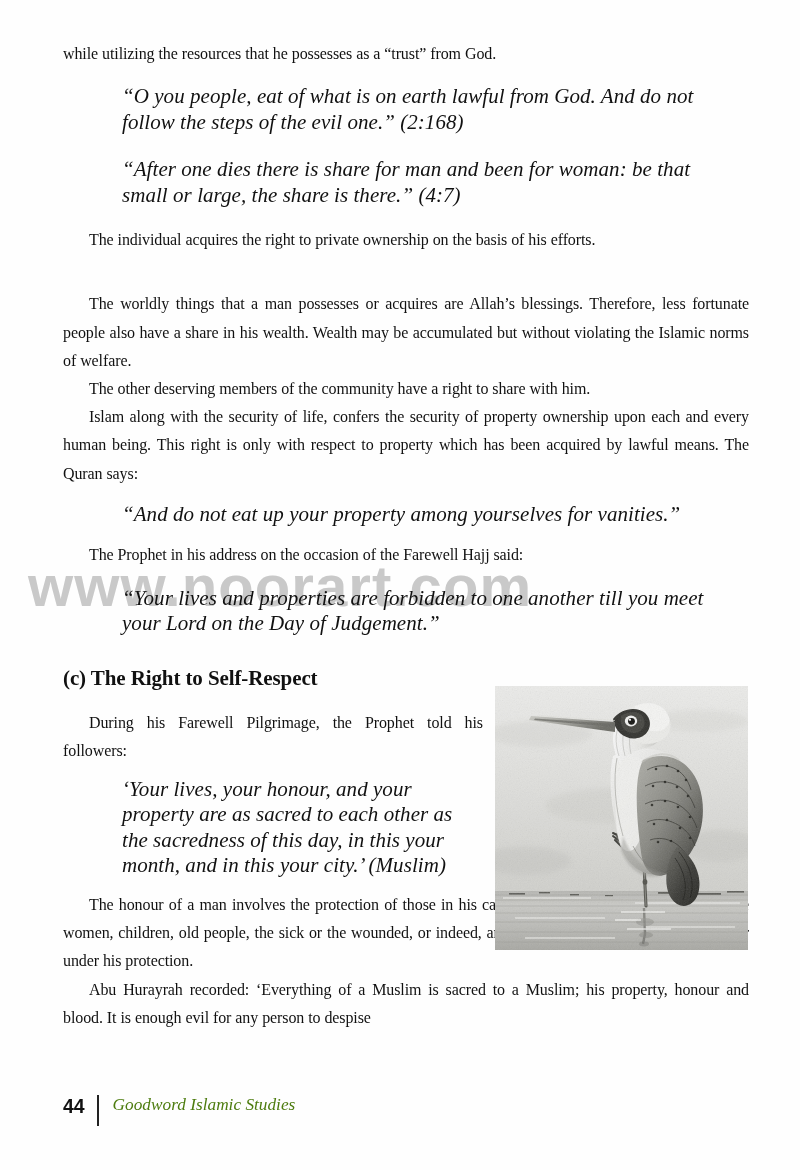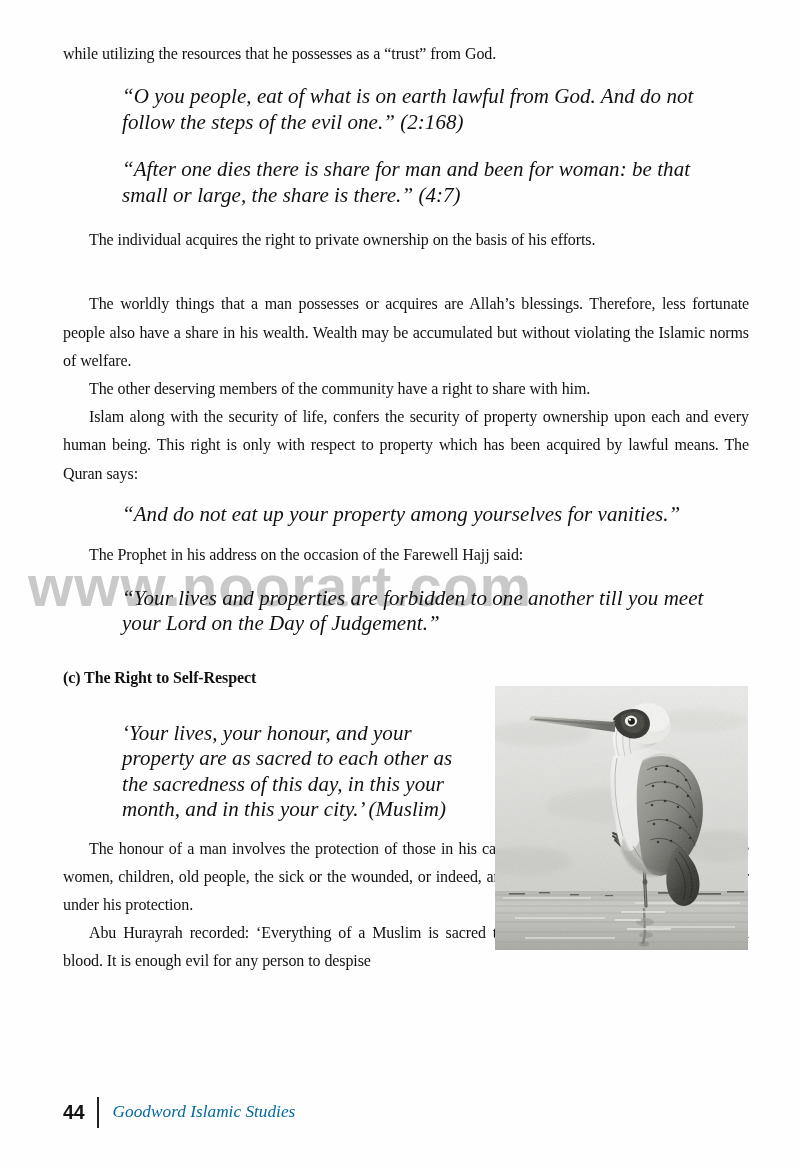--- a/index.html
+++ b/index.html
@@ -56,21 +56,21 @@
   }
   .sp-12 { height: 12px; }
   .sp-14 { height: 14px; }
   .sp-16 { height: 16px; }
   .sp-18 { height: 18px; }
   .sp-22 { height: 22px; }
   .sp-26 { height: 26px; }
 
   
   .heading {
-    font-size: 16px;
+    font-size: 21px;
     font-weight: bold;
     line-height: 30px;
     margin: 0;
     letter-spacing: -0.1px;
   }
 
   
   .watermark {
     position: absolute;
     left: 28px;
@@ -104,40 +104,39 @@
 
   
   .col-narrow { width: 420px; }
 
   
   .footer {
     position: absolute;
     left: 63px;
     top: 1095px;
     display: flex;
-    align-items: center;
     height: 34px;
   }
   .footer-page {
     font-size: 19.5px;
     font-weight: bold;
     font-family: "Liberation Sans", "DejaVu Sans", sans-serif;
     color: #111;
     width: 34px;
   }
   .footer-rule {
     width: 1.6px;
     height: 31px;
     background: #222;
     margin-right: 14px;
   }
   .footer-title {
     font-size: 17.3px;
     font-style: italic;
-    color: #0369a1;
+    color: #4d7c0f;
   }
 
   .relpos { position: relative; }
 </style>
 </head>
 <body>
 
 <div class="page">
 
   <div class="watermark">www.noorart.com</div>
@@ -182,20 +181,21 @@
     <p class="quote relpos" style="z-index:2">“Your lives and properties are forbidden to one another till you meet your Lord on the Day of Judgement.”</p>
 
     <div class="sp-26"></div>
 
     <h2 class="heading">(c) The Right to Self-Respect</h2>
 
     <div class="sp-16"></div>
 
     <div class="col-narrow">
 
+      <p class="para indent">During his Farewell Pilgrimage, the Prophet told his followers:</p>
 
       <div class="sp-12"></div>
 
       <p class="quote" style="padding-right:0;">‘Your lives, your honour, and your property are as sacred to each other as the sacredness of this day, in this your month, and in this your city.’ (Muslim)</p>
 
       <div class="sp-12"></div>
     </div>
 
     <p class="para indent">The honour of a man involves the protection of those in his care. No Muslim man should oppress the women, children, old people, the sick or the wounded, or indeed, any human beings who are in his care or under his protection.</p>
 

